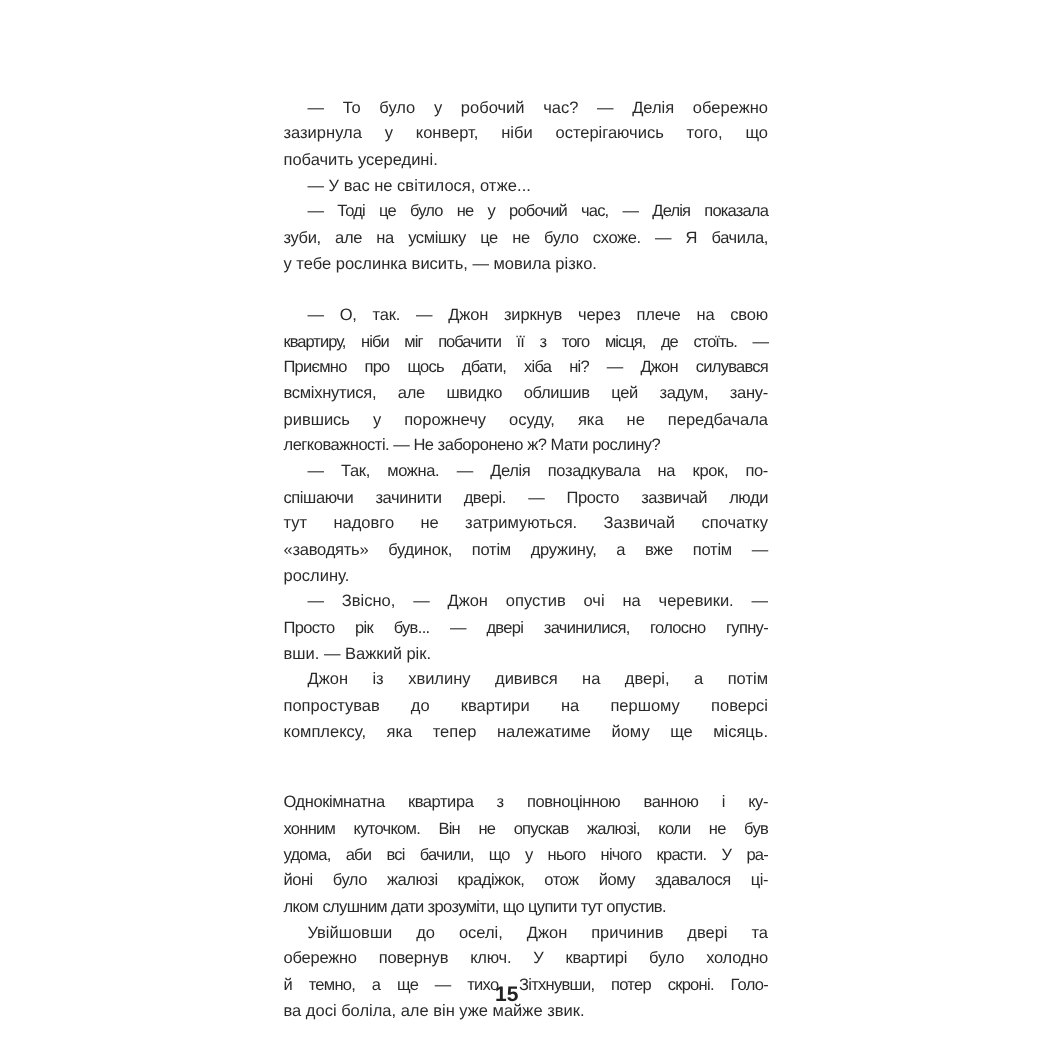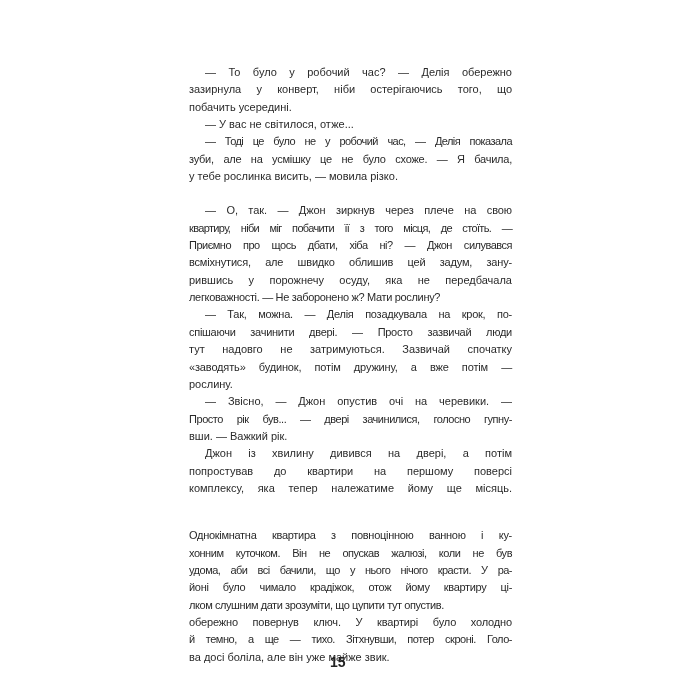--- a/index.html
+++ b/index.html
@@ -50,20 +50,21 @@
       <div class="line last">рослину.</div>
       <div class="line indent">— Звісно, — Джон опустив очі на черевики. —</div>
       <div class="line" style="letter-spacing: -0.448317px;">Просто рік був... — двері зачинилися, голосно гупну-</div>
       <div class="line last">вши. — Важкий рік.</div>
       <div class="line indent">Джон із хвилину дивився на двері, а потім</div>
       <div class="line">попростував до квартири на першому поверсі</div>
       <div class="line">комплексу, яка тепер належатиме йому ще місяць.</div>
       <div class="line" style="letter-spacing: -0.289062px; margin-top: 30px;">Однокімнатна квартира з повноцінною ванною і ку-</div>
       <div class="line" style="letter-spacing: -0.48223px;">хонним куточком. Він не опускав жалюзі, коли не був</div>
       <div class="line" style="letter-spacing: -0.511285px;">удома, аби всі бачили, що у нього нічого красти. У ра-</div>
-      <div class="line" style="letter-spacing: -0.313125px;">йоні було чимало крадіжок, отож йому квартиру ці-</div>
+      <div class="line" style="letter-spacing: -0.313125px;">йоні було жалюзі крадіжок, отож йому здавалося ці-</div>
       <div class="line last" style="letter-spacing: -0.423438px;">лком слушним дати зрозуміти, що цупити тут опустив.</div>
+      <div class="line indent">Увійшовши до оселі, Джон причинив двері та</div>
       <div class="line" style="letter-spacing: -0.149934px;">обережно повернув ключ. У квартирі було холодно</div>
       <div class="line" style="letter-spacing: -0.479567px;">й темно, а ще — тихо. Зітхнувши, потер скроні. Голо-</div>
       <div class="line last">ва досі боліла, але він уже майже звик.</div>
     </div>
   <div class="page-number">15</div>
 </div>
 
 </body></html>

